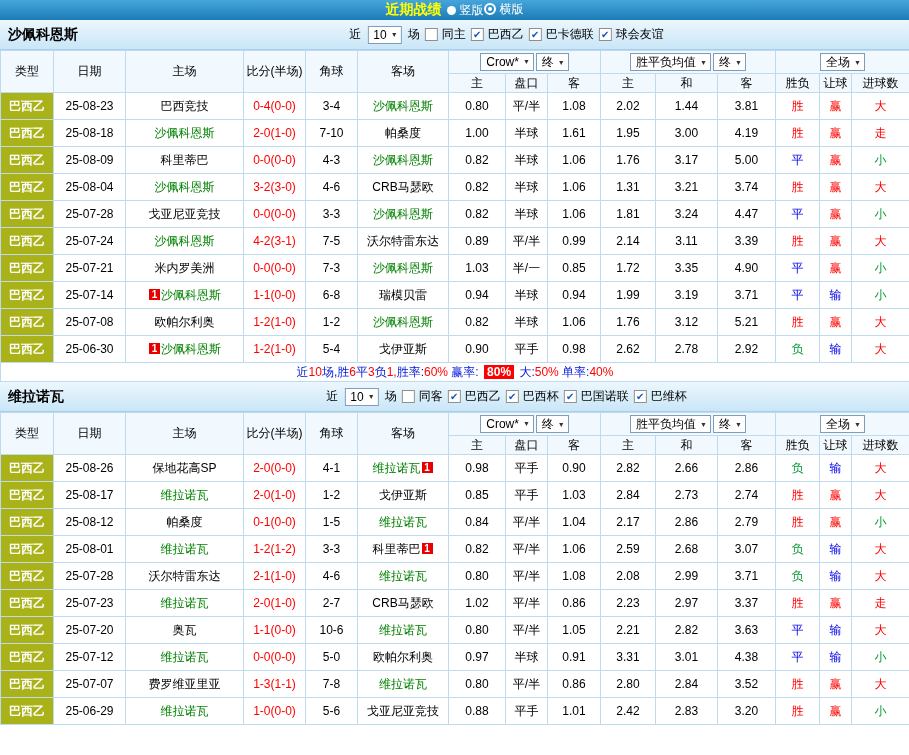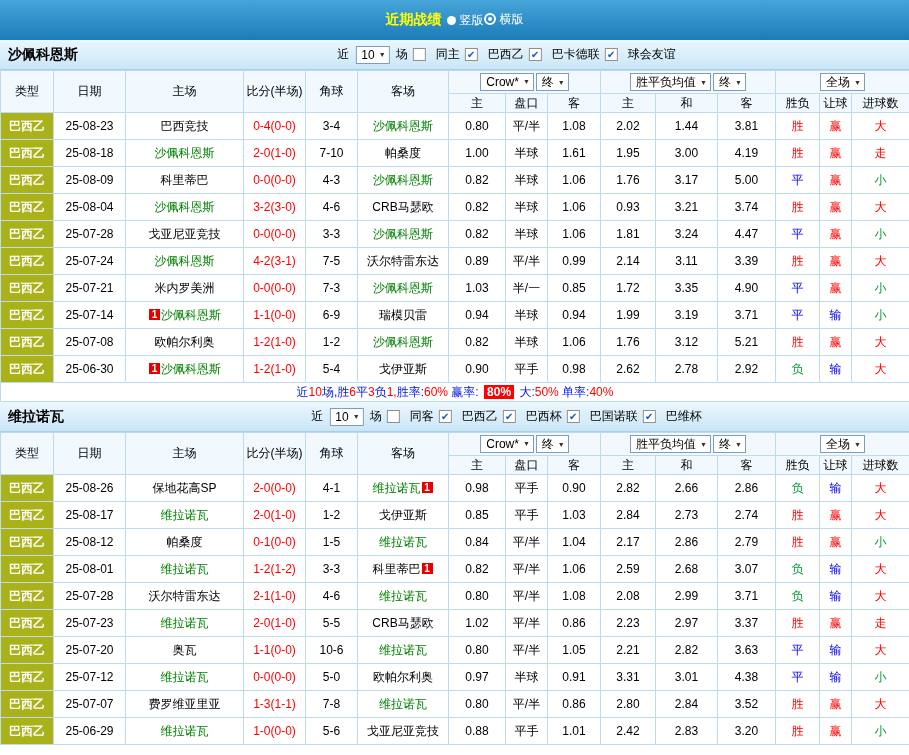--- a/index.html
+++ b/index.html
@@ -4,21 +4,21 @@
 <style>
   * { box-sizing: border-box; margin: 0; padding: 0; }
   body {
     width: 909px;
     background: #fff;
     color: #000;
     font-family: "Liberation Sans", "DejaVu Sans", sans-serif;
     font-size: 12px;
   }
   .topbar {
-    height: 40px;
+    height: 20px;
     background: linear-gradient(#46a5da, #1b7cb7);
     display: flex; align-items: center; justify-content: center; gap: 5px;
   }
   .topbar .title { color: #ffff00; font-weight: bold; font-size: 14px; }
   .radio-wrap { display: inline-flex; align-items: center; gap: 4px; color: #fff; cursor: pointer; }
   .radio { width: 9px; height: 9px; border-radius: 50%; background: #fff; display: inline-block; }
   .radio.sel { width: 12px; height: 12px; background: transparent; border: 2px solid #fff; position: relative; }
   .radio.sel::after { content: ""; position: absolute; left: 2px; top: 2px; width: 4px; height: 4px; background: #fff; border-radius: 50%; }
 
   .section-header {
@@ -27,21 +27,21 @@
     border-bottom: 1px solid #a9cfe6;
     position: relative;
     display: flex; align-items: center;
   }
   .team-title { font-weight: bold; font-size: 14px; margin-left: 8px; }
   .filters {
     position: absolute; left: 50%;
     transform: translateX(-50%) translateX(52px);
     display: flex; align-items: center; gap: 5px; white-space: nowrap;
   }
-  .cb-wrap { display: inline-flex; align-items: center; gap: 10px; cursor: pointer; }
+  .cb-wrap { display: inline-flex; align-items: center; gap: 4px; cursor: pointer; }
   .cb {
     width: 13px; height: 13px; border: 1px solid #8f8f8f; background: #fff;
     display: inline-flex; align-items: center; justify-content: center;
     font-size: 10px; line-height: 1; color: #1557c0;
   }
   .select {
     display: inline-flex; align-items: center; gap: 4px;
     border: 1px solid #7f9db9; background: #fff; height: 18px;
     padding: 0 3px 0 5px; cursor: pointer; margin: 0 1px;
   }
@@ -225,21 +225,21 @@
           <tr>
             <td class="league">巴西乙</td>
             <td>25-08-04</td>
             <td class="teamcell"><span class="focus">沙佩科恩斯</span></td>
             <td class="score">3-2(3-0)</td>
             <td>4-6</td>
             <td class="teamcell"><span>CRB马瑟欧</span></td>
             <td class="odds">0.82</td>
             <td class="odds">半球</td>
             <td class="odds">1.06</td>
-            <td class="odds">0.93</td>
+            <td class="odds">1.31</td>
             <td class="odds">3.21</td>
             <td class="odds">3.74</td>
             <td class="res" style="color: rgb(255, 0, 0);">胜</td>
             <td class="res" style="color: rgb(255, 0, 0);">赢</td>
             <td class="res" style="color: rgb(255, 0, 0);">大</td>
           </tr>
           <tr>
             <td class="league">巴西乙</td>
             <td>25-07-28</td>
             <td class="teamcell"><span>戈亚尼亚竞技</span></td>
@@ -288,21 +288,21 @@
             <td class="odds">4.90</td>
             <td class="res" style="color: rgb(0, 0, 238);">平</td>
             <td class="res" style="color: rgb(255, 0, 0);">赢</td>
             <td class="res" style="color: rgb(0, 153, 51);">小</td>
           </tr>
           <tr>
             <td class="league">巴西乙</td>
             <td>25-07-14</td>
             <td class="teamcell"><span class="badge">1</span><span class="focus">沙佩科恩斯</span></td>
             <td class="score">1-1(0-0)</td>
-            <td>6-9</td>
+            <td>6-8</td>
             <td class="teamcell"><span>瑞模贝雷</span></td>
             <td class="odds">0.94</td>
             <td class="odds">半球</td>
             <td class="odds">0.94</td>
             <td class="odds">1.99</td>
             <td class="odds">3.19</td>
             <td class="odds">3.71</td>
             <td class="res" style="color: rgb(0, 0, 238);">平</td>
             <td class="res" style="color: rgb(0, 0, 238);">输</td>
             <td class="res" style="color: rgb(0, 153, 51);">小</td>
@@ -521,21 +521,21 @@
             <td class="odds">3.71</td>
             <td class="res" style="color: rgb(0, 153, 51);">负</td>
             <td class="res" style="color: rgb(0, 0, 238);">输</td>
             <td class="res" style="color: rgb(255, 0, 0);">大</td>
           </tr>
           <tr>
             <td class="league">巴西乙</td>
             <td>25-07-23</td>
             <td class="teamcell"><span class="focus">维拉诺瓦</span></td>
             <td class="score">2-0(1-0)</td>
-            <td>5-5</td>
+            <td>2-7</td>
             <td class="teamcell"><span>CRB马瑟欧</span></td>
             <td class="odds">1.02</td>
             <td class="odds">平/半</td>
             <td class="odds">0.86</td>
             <td class="odds">2.23</td>
             <td class="odds">2.97</td>
             <td class="odds">3.37</td>
             <td class="res" style="color: rgb(255, 0, 0);">胜</td>
             <td class="res" style="color: rgb(255, 0, 0);">赢</td>
             <td class="res" style="color: rgb(255, 0, 0);">走</td>

